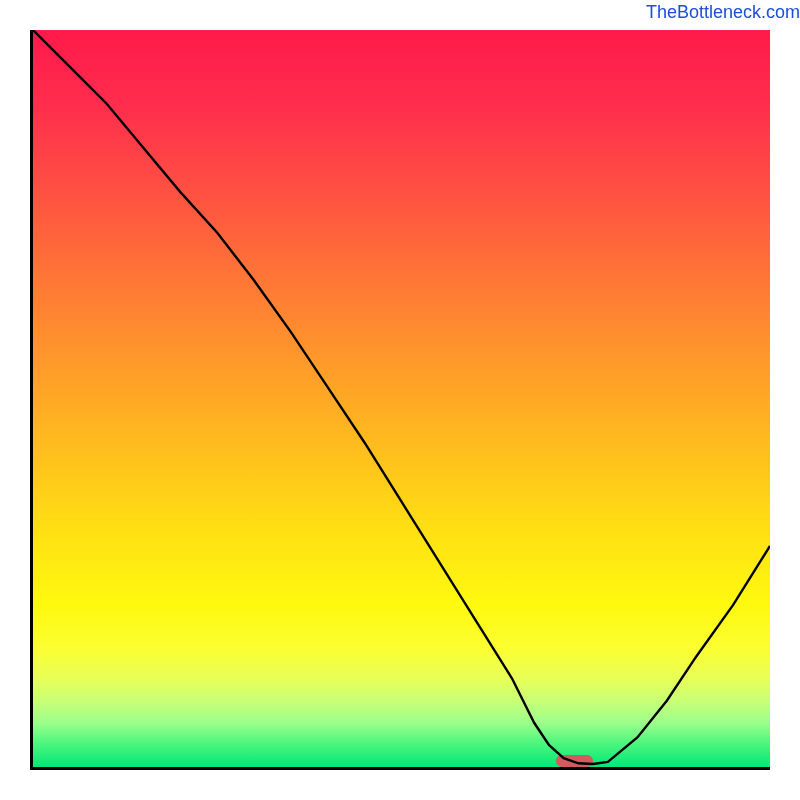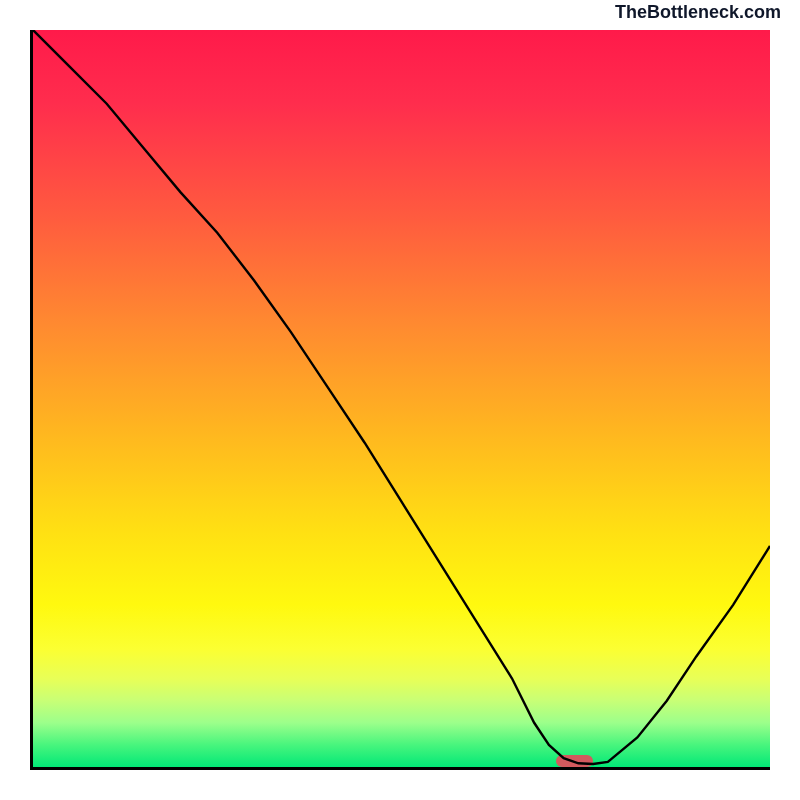--- a/index.html
+++ b/index.html
@@ -1,18 +1,18 @@
 <!DOCTYPE html>
 <html><head>
 <meta charset="utf-8">
 <style>
 *{margin:0;padding:0;box-sizing:border-box}
 body{background:#fff;width:800px;height:800px;overflow:hidden;font-family:Arial,Helvetica,sans-serif}
 .wrap{width:800px;height:800px;position:relative;background:#fff}
-.attr{position:absolute;top:2px;right:19px;color:#0f172a;font-size:18px;font-weight:700}
+.attr{position:absolute;top:2px;right:0;color:#1d4ed8;font-size:18px;font-weight:400}
 .plot{position:absolute;left:30px;top:30px;width:740px;height:740px;border-left:3px solid #000;border-bottom:3px solid #000}
 .grad{position:absolute;inset:0;background:linear-gradient(to bottom,
  #ff1a4a 0%,
  #ff2d4d 10%,
  #ff5a3f 25%,
  #ff8a30 40%,
  #ffb81f 55%,
  #ffe013 68%,
  #fff90f 78%,
  #fbff32 84%,

